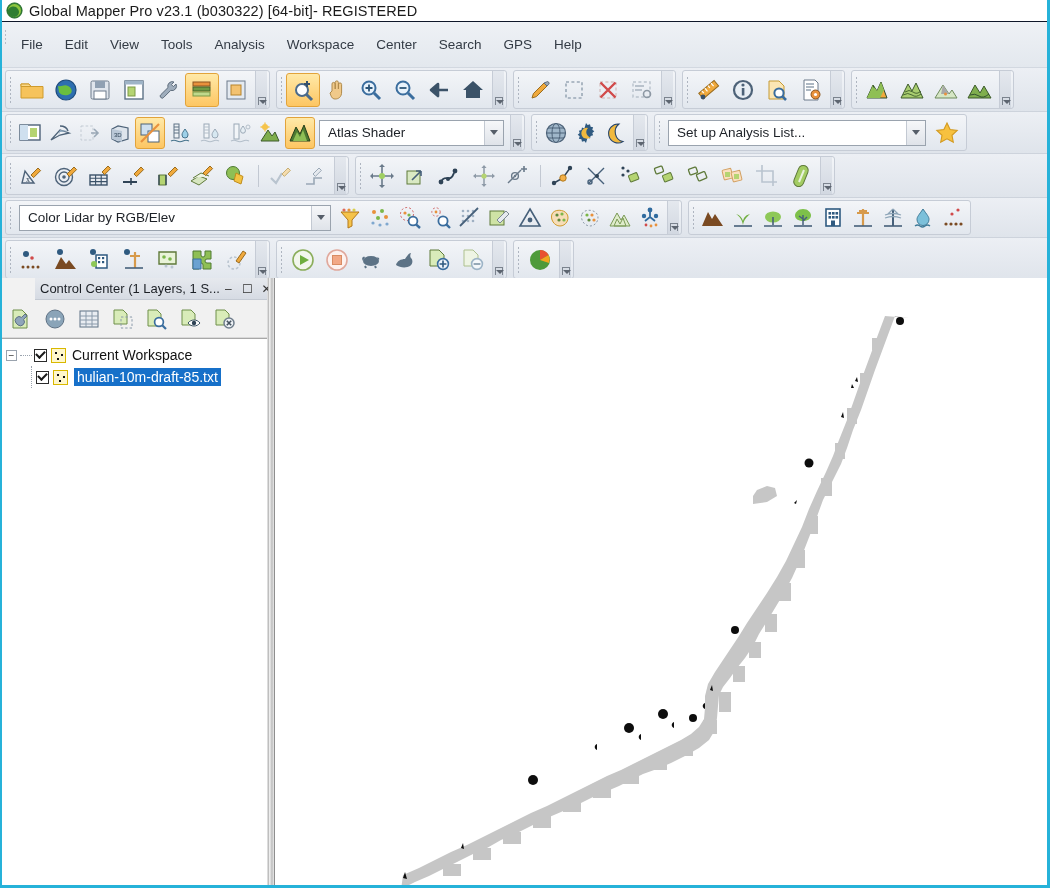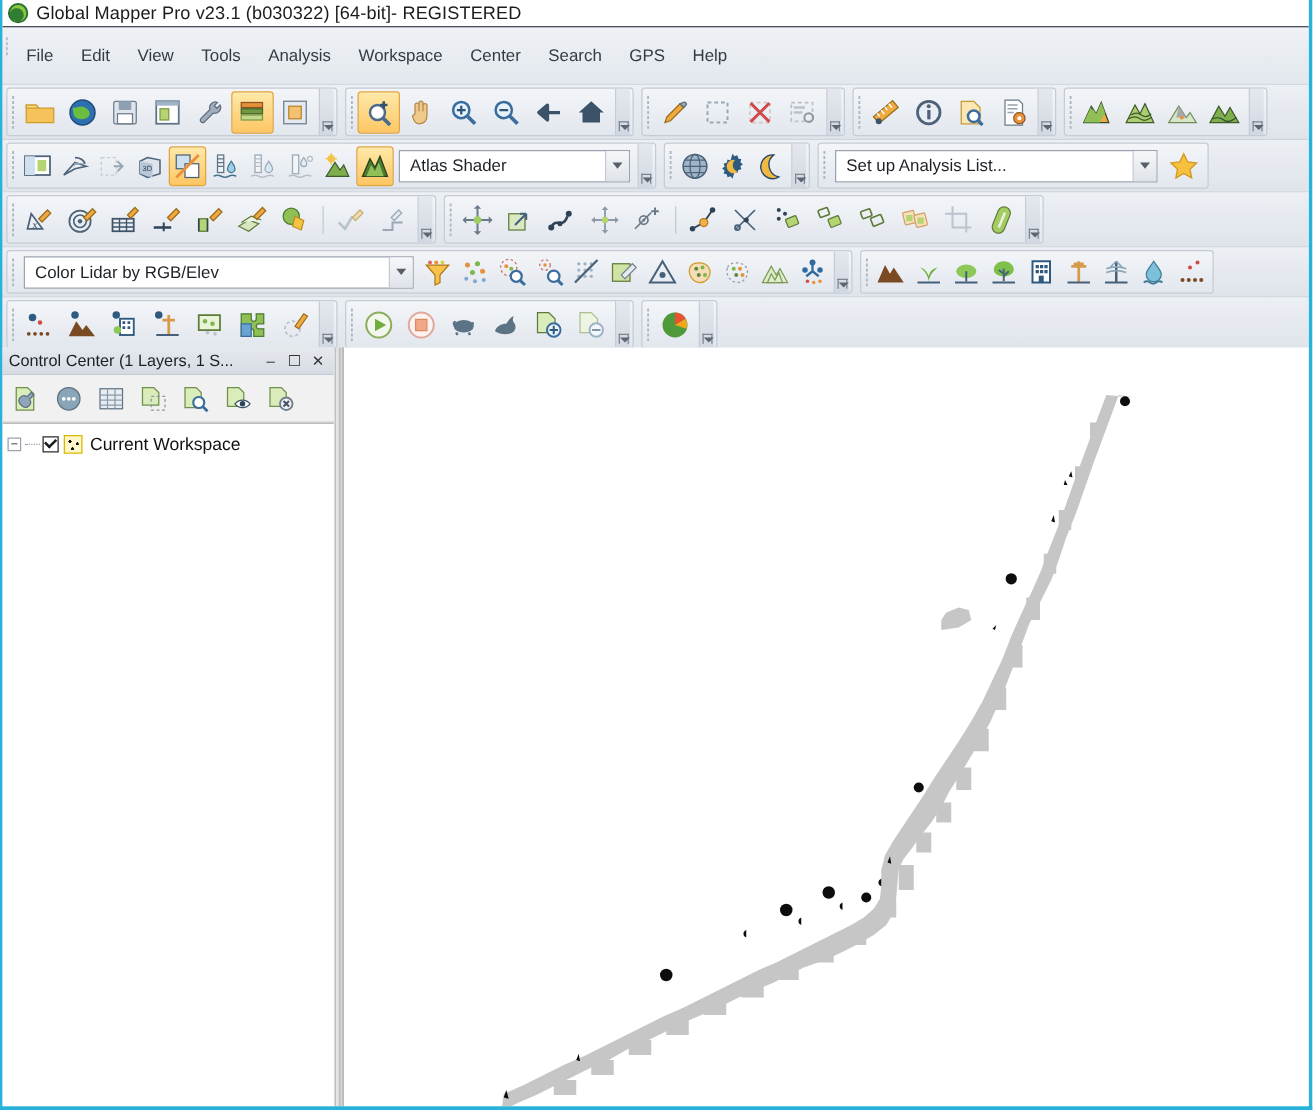--- a/index.html
+++ b/index.html
@@ -154,20 +154,21 @@
     width: 266px; flex: 0 0 266px;
     background: #f2f2f2;
     display:flex; flex-direction:column;
     border-right: 1px solid #dcdcdc;
   }
   .cc-title {
     height: 22px; display:flex; align-items:center;
     background: linear-gradient(#e6e9ee, #d6dbe3);
     border-bottom:1px solid #c4cad3;
     padding-left: 5px;
+    margin-left: 33px;
   }
   .cc-title-text { font-size: 13px; color:#1c2026; white-space:nowrap; }
   .cc-btns { margin-left:auto; display:flex; align-items:center; padding-right:4px; gap:2px; }
   .cc-wbtn { width:17px; height:16px; display:flex;align-items:center;justify-content:center; color:#333; font-size:12px; }
   .cc-toolbar {
     height: 38px; display:flex; align-items:center;
     background:#f1f1f1; padding-left:4px; gap:4px;
     border-bottom:1px solid #d9d9d9;
   }
   .cc-tbtn{ width:30px;height:30px;display:flex;align-items:center;justify-content:center;border:1px solid transparent;border-radius:3px;}
@@ -1120,20 +1121,26 @@
         </div>
       </div>
 
       <div class="cc-tree">
         <div class="tree-row">
           <span class="expander">−</span>
           <span class="dots"></span>
           <span class="cbox"></span>
           <span class="layer-icon"></span>
           <span class="tree-label">Current Workspace</span>
+        </div>
+        <div class="tree-row child">
+          <span class="vdots"></span>
+          <span class="cbox"></span>
+          <span class="layer-icon"></span>
+          <span class="tree-label selected">hulian-10m-draft-85.txt</span>
         </div>
       </div>
     </div>
 
     <div class="splitter"></div>
 
     <div class="mapview">
       <svg width="780" height="620" viewBox="0 0 780 620">
 
         <path d="M628 45 L624 52 L612 82 L600 112 L592 140 L584 160 L578 178 L575 186

